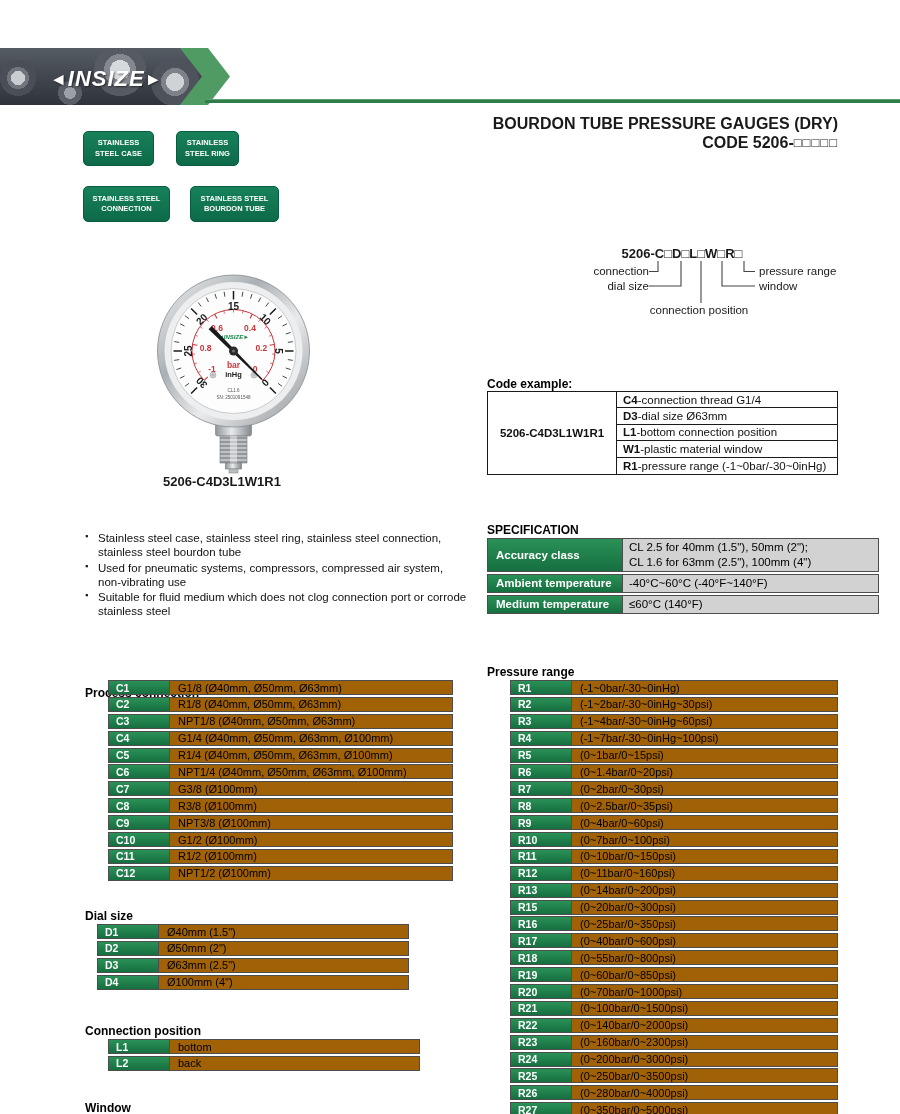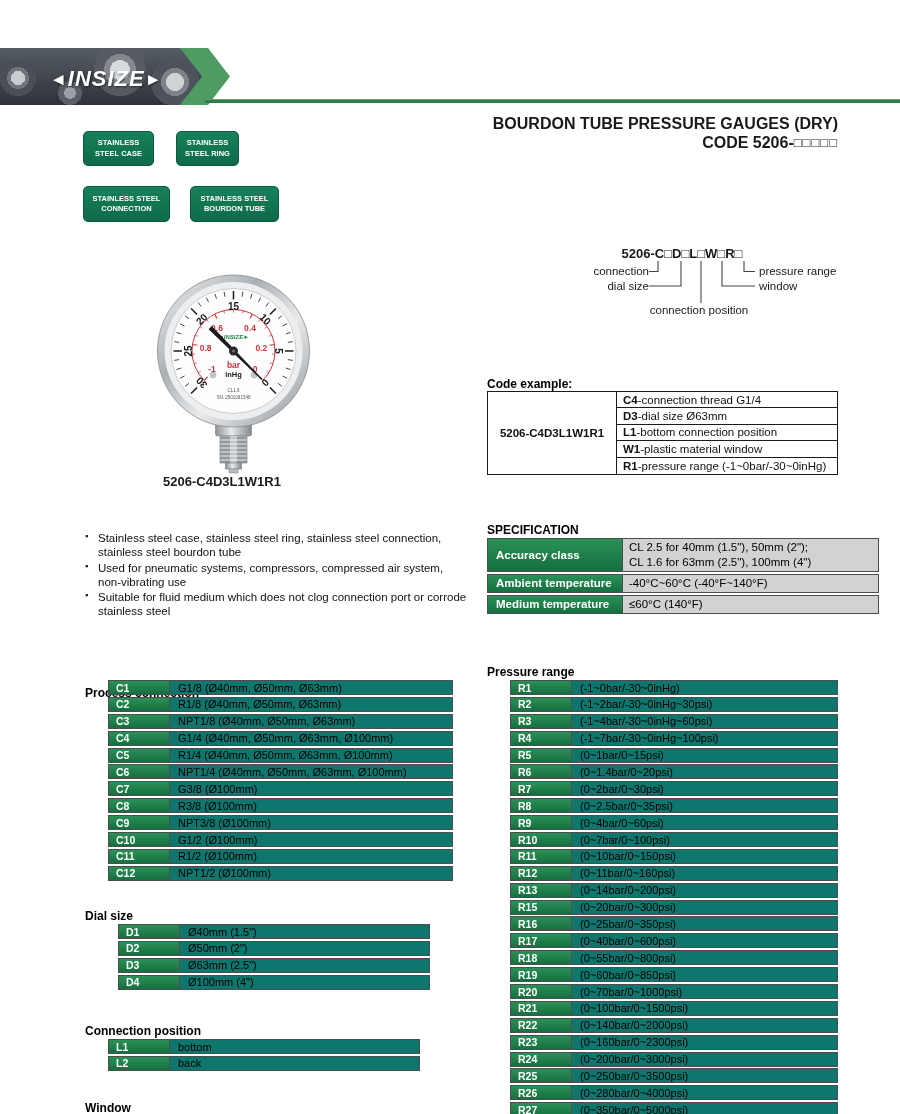--- a/index.html
+++ b/index.html
@@ -47,21 +47,21 @@
 
   
   .sec-h{font-weight:bold;font-size:12px;color:#000;}
 
   
   .tbl{display:block;}
   .trow{display:flex;height:15px;margin-bottom:1.9px;box-sizing:border-box;padding-left:23px;}
   .tkey{width:62px;box-sizing:border-box;background:linear-gradient(180deg,#2a9157,#166f40);
         border:1px solid #4d4d4d;color:#fff;font-weight:bold;font-size:10.5px;
         display:flex;align-items:center;padding-left:7px;}
-  .tval{flex:1;box-sizing:border-box;background:#0f766e;border:1px solid #4d4d4d;border-left:none;
+  .tval{flex:1;box-sizing:border-box;background:#a16207;border:1px solid #4d4d4d;border-left:none;
         font-size:11px;color:#000;display:flex;align-items:center;padding-left:8px;white-space:nowrap;}
 
   
   .ce{display:flex;border:1px solid #1a1a1a;background:#fff;box-sizing:border-box;}
   .ce-left{width:128px;border-right:1px solid #1a1a1a;display:flex;align-items:center;justify-content:center;
            font-weight:bold;font-size:11.5px;}
   .ce-rows{flex:1;}
   .ce-row{height:16.4px;border-bottom:1px solid #1a1a1a;display:flex;align-items:center;
           padding-left:6px;font-size:11.5px;box-sizing:border-box;white-space:nowrap;}
   .ce-rows .ce-row:last-child{border-bottom:none;}
@@ -512,21 +512,21 @@
         <div class="tval">(0~350bar/0~5000psi)</div>
       </div>
 
       <div class="trow">
         <div class="tkey">R28</div>
         <div class="tval">(0~400bar/0~6000psi)</div>
       </div>
     </div>
 
   <div class="abs sec-h" style="left:85px;top:861px;">Dial size</div>
-  <div class="abs tbl" style="left:95px;top:876px;width:335px;">
+  <div class="abs tbl" style="left:74px;top:876px;width:335px;">
 
       <div class="trow">
         <div class="tkey">D1</div>
         <div class="tval">Ø40mm (1.5")</div>
       </div>
 
       <div class="trow">
         <div class="tkey">D2</div>
         <div class="tval">Ø50mm (2")</div>
       </div>

